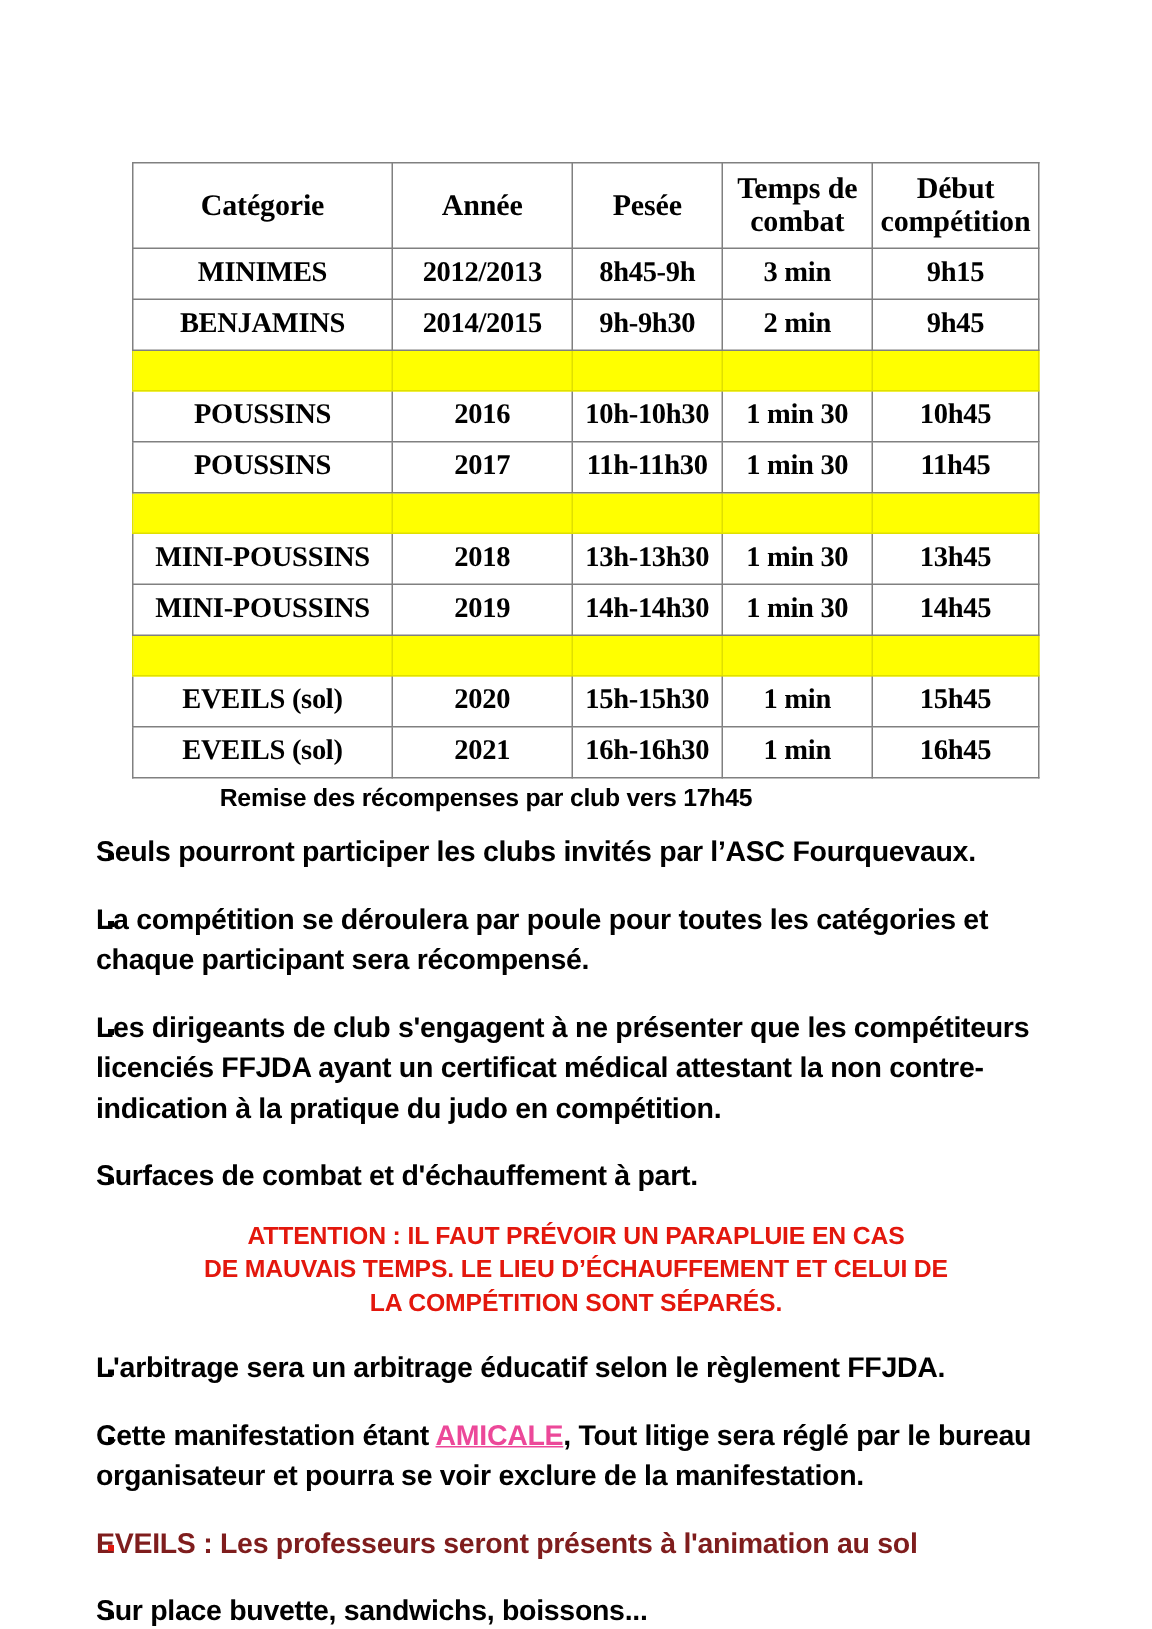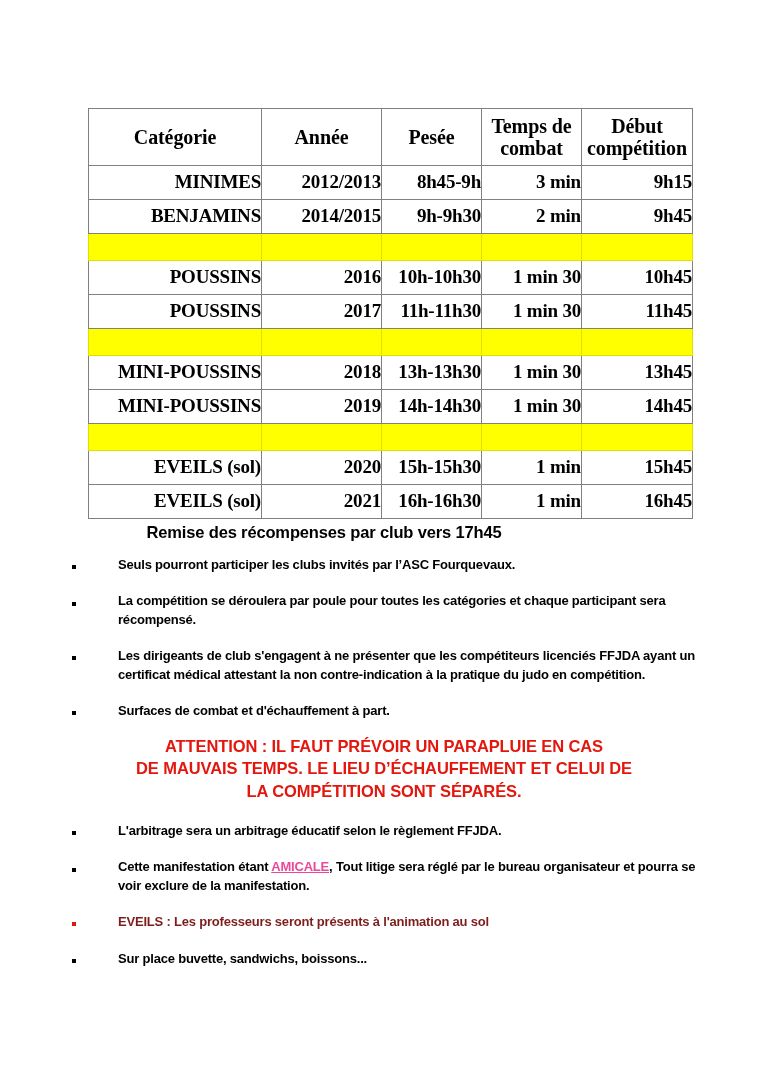--- a/index.html
+++ b/index.html
@@ -49,21 +49,20 @@
     font-size: 20px;
     height: 56px;
     line-height: 1.12;
     letter-spacing: -0.1px;
   }
   table.schedule td.data {
     font-size: 19px;
     height: 33px;
     line-height: 1.1;
     letter-spacing: -0.2px;
-    text-align: right;
   }
   table.schedule td.cat-cell { font-size: 19px; }
   tr.spacer-row td {
     background: #FFFF00;
     border-color: #e0e000;
     height: 26px;
   }
 
   
   .heading-center {
@@ -78,23 +77,23 @@
   }
 
   .bullets {
     position: absolute;
     left: 0;
     top: 556px;
     width: 768px;
   }
   .bullet {
     position: relative;
-    padding-left: 118px;
+    padding-left: 64px;
     padding-right: 58px;
-    font-size: 13px;
+    font-size: 19px;
     font-weight: bold;
     line-height: 1.42;
     letter-spacing: -0.2px;
     margin-bottom: 18px;
   }
   .bullet .dot {
     position: absolute;
     left: 72px;
     top: 0.70em;
     width: 4px;

